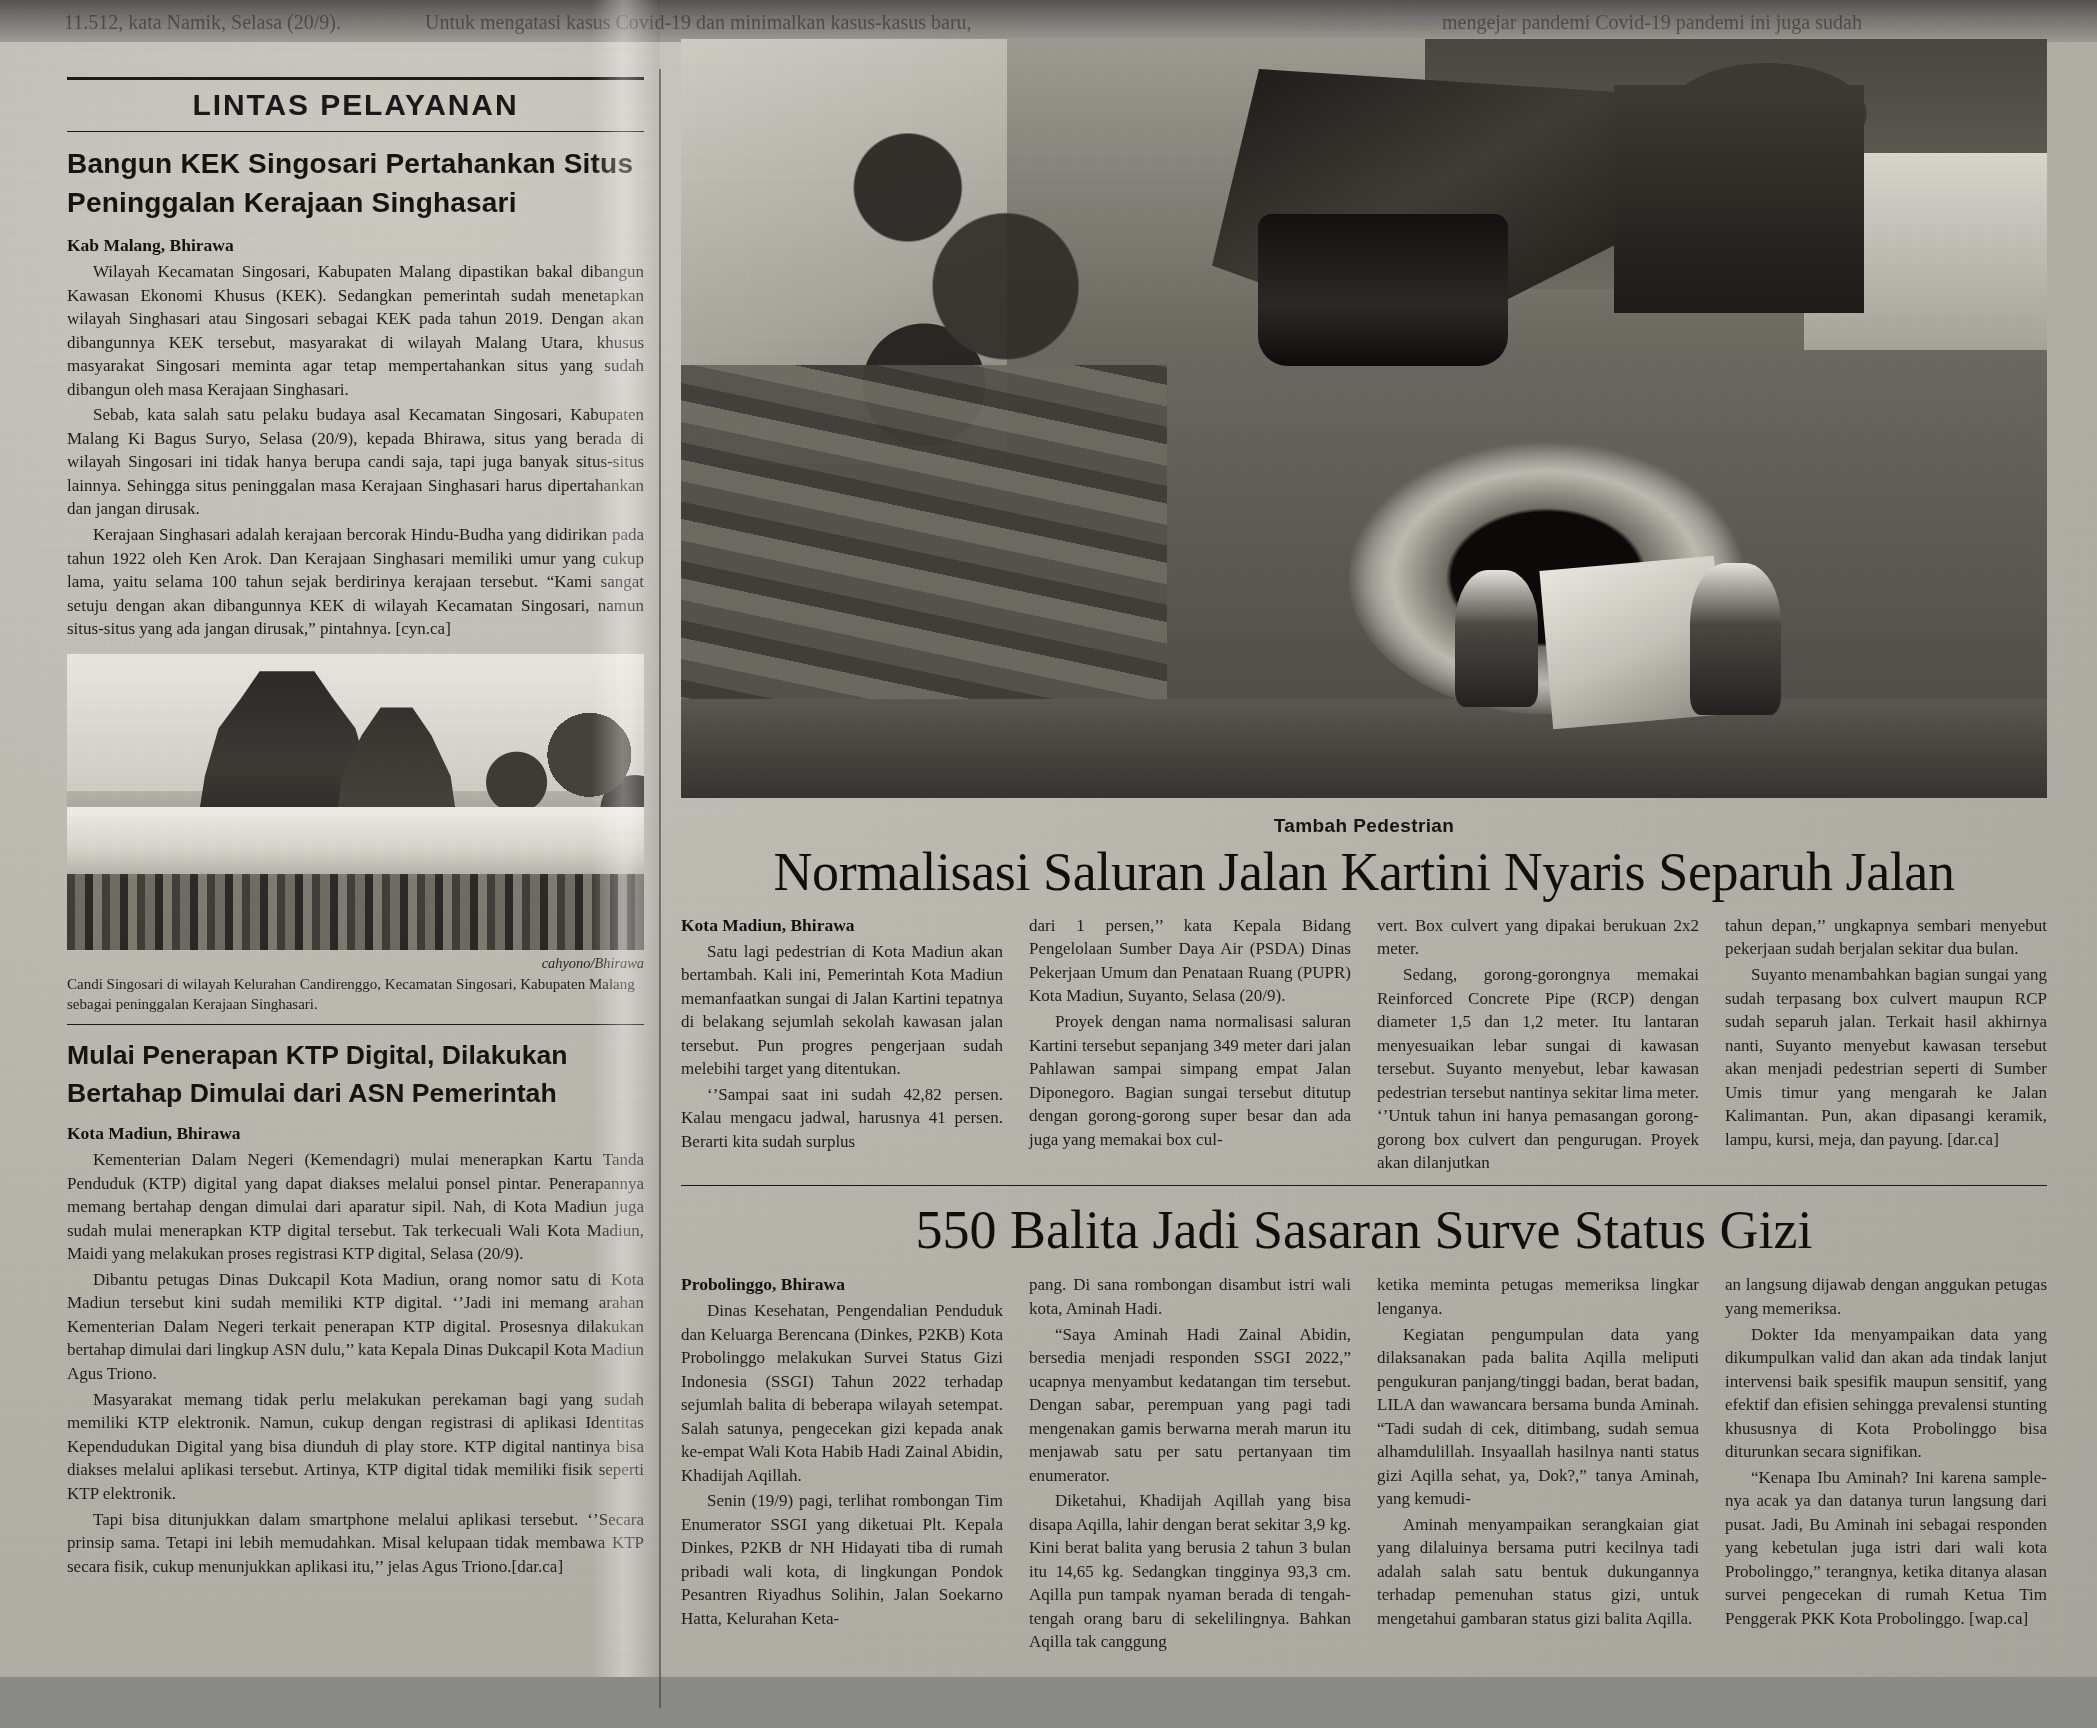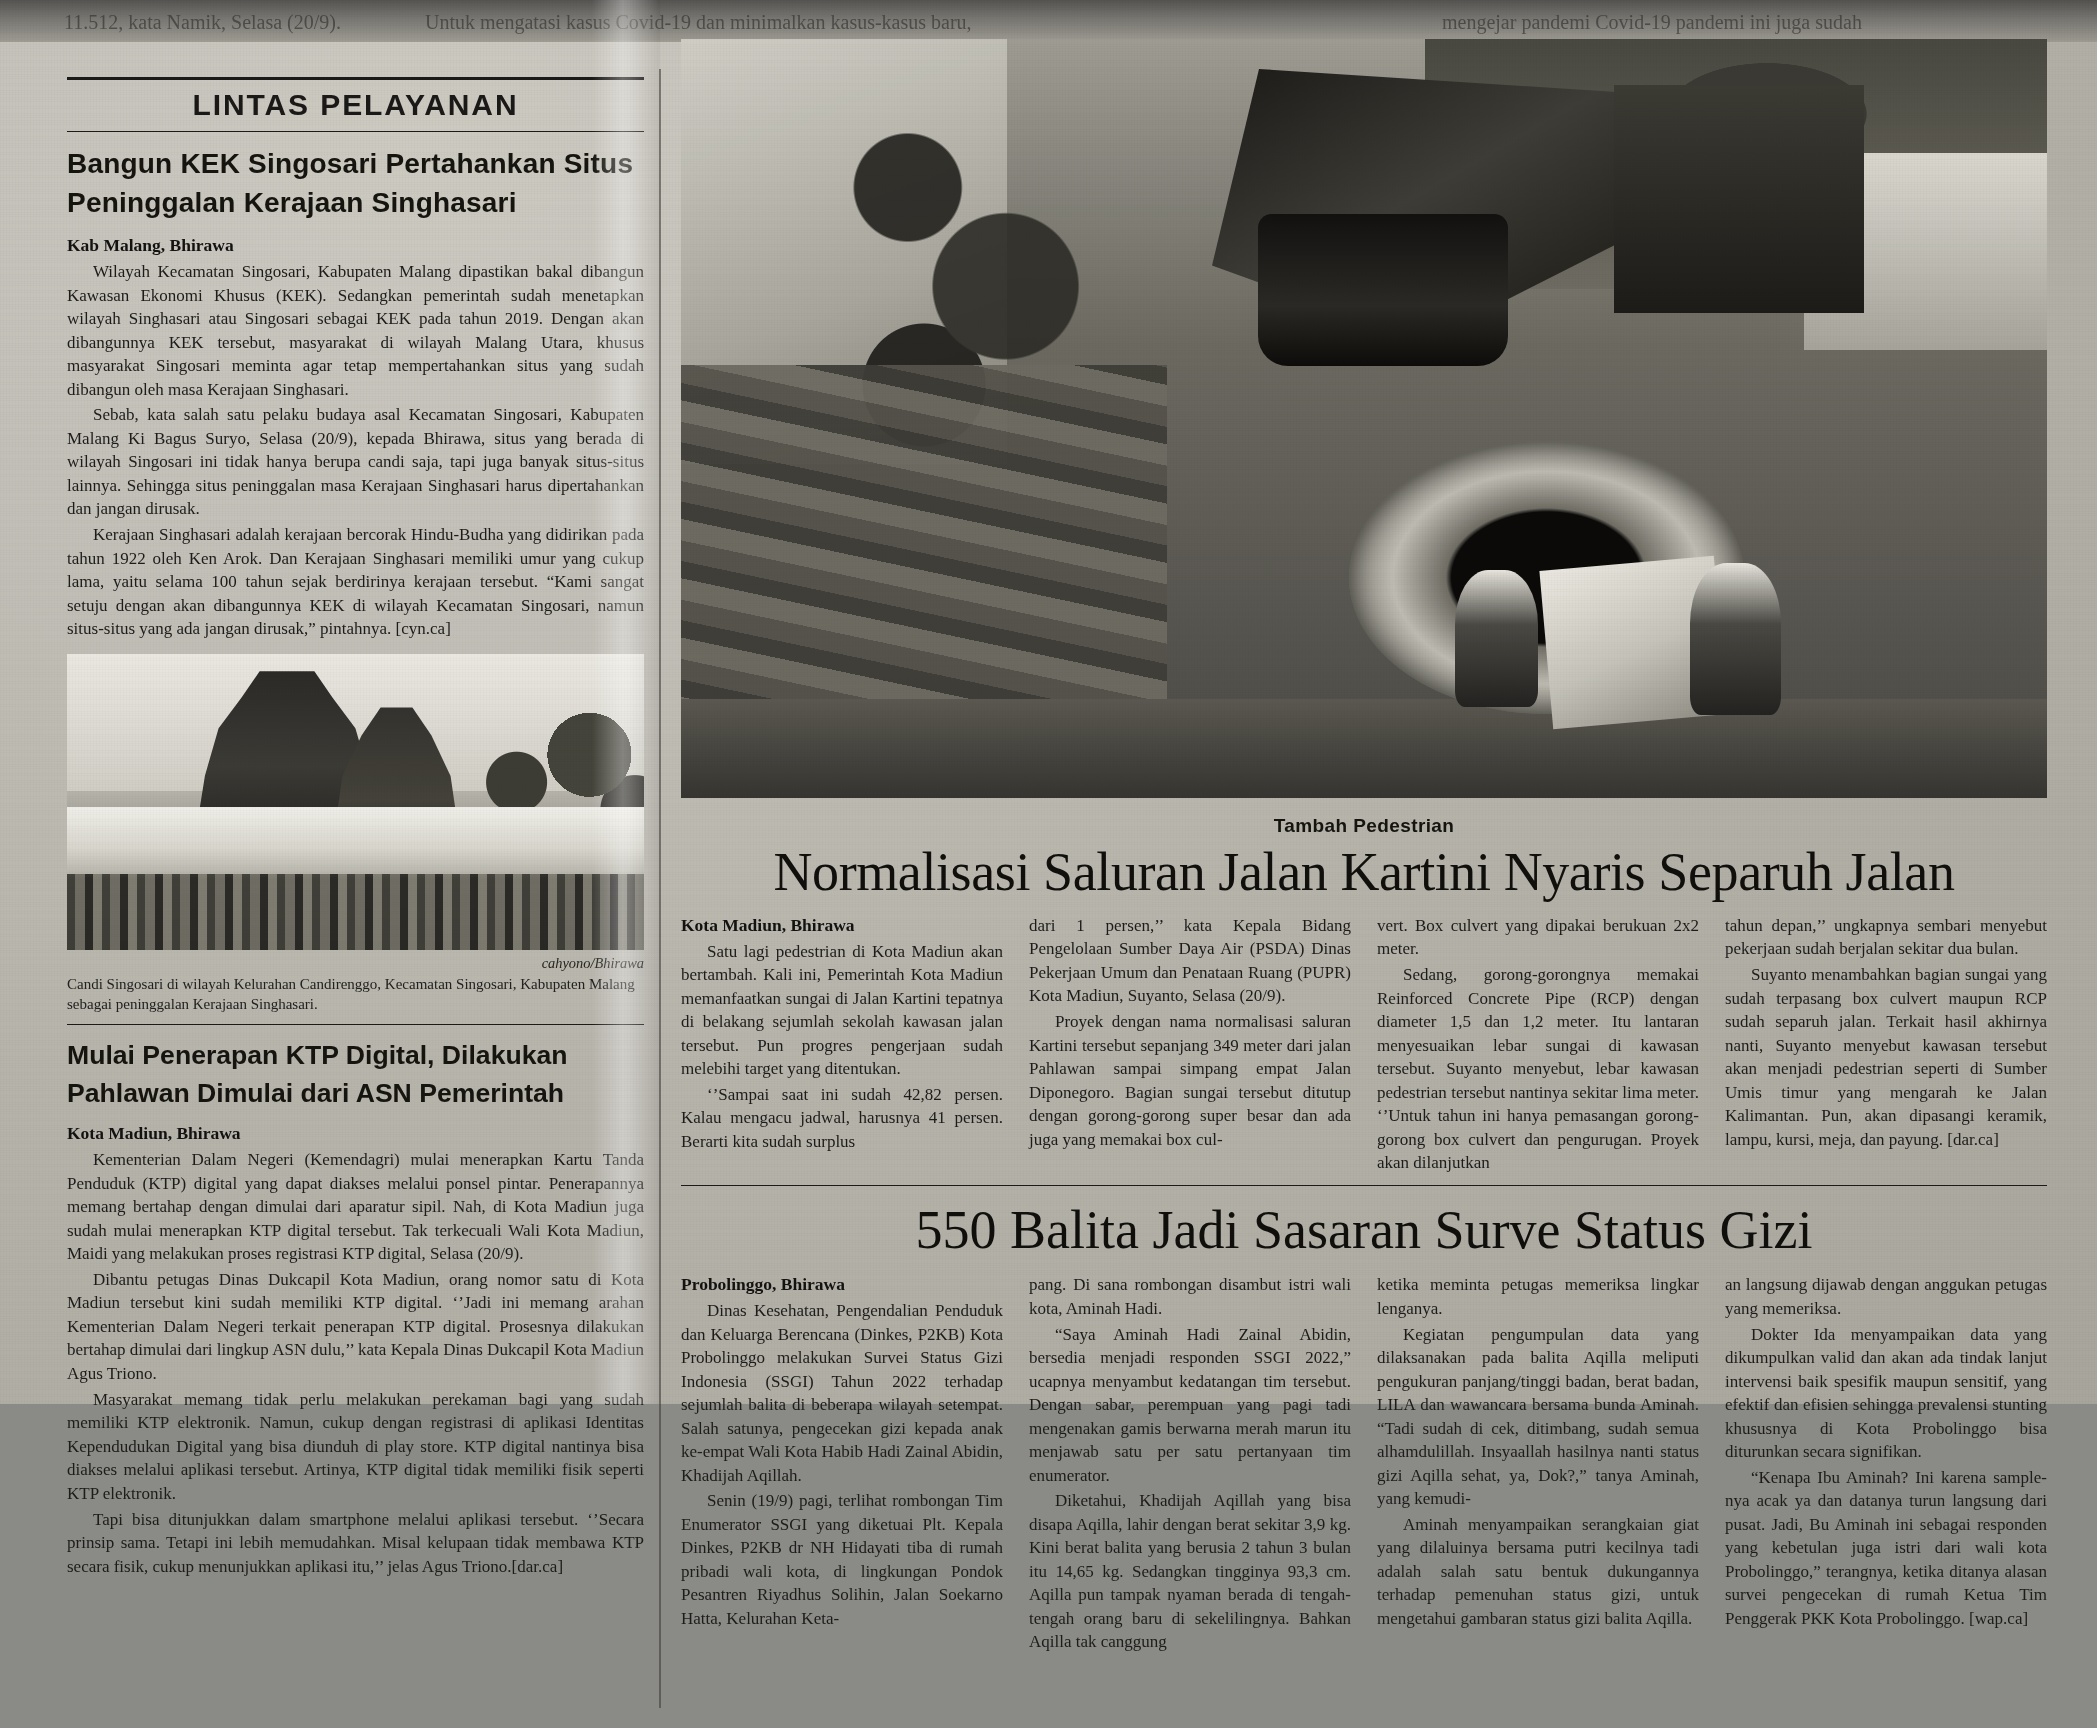--- a/index.html
+++ b/index.html
@@ -9,21 +9,21 @@
   }
   body {
     width: 2097px;
     height: 1729px;
     overflow: hidden;
     font-family: "Liberation Serif", serif;
   }
   .page {
     position: relative;
     width: 2097px;
-    height: 1404px;
+    height: 1677px;
     background: #b9b6ae;
     background-image:
       radial-gradient(ellipse at 20% 10%, #cdcac2 0%, #b6b3ab 55%, #a8a59d 100%),
       linear-gradient(115deg, rgba(255,255,255,0.12) 0%, rgba(0,0,0,0.05) 40%, rgba(255,255,255,0.10) 70%, rgba(0,0,0,0.08) 100%);
     filter: none;
   }
   .grain {
     position: absolute;
     inset: 0;
     pointer-events: none;
@@ -362,21 +362,21 @@
         <div class="tower"></div>
         <div class="tower2"></div>
         <div class="wall"></div>
         <div class="crowd"></div>
       </div>
       <div class="credit" style="margin-top:4.6px;">cahyono/Bhirawa</div>
       <div class="caption" style="margin-top:1.5px;">Candi Singosari di wilayah Kelurahan Candirenggo, Kecamatan Singosari, Kabupaten Malang sebagai peninggalan Kerajaan Singhasari.</div>
 
       <div class="rule-thin" style="margin-top:10.6px;"></div>
 
-      <div class="headline-2">Mulai Penerapan KTP Digital, Dilakukan Pahlawan Dimulai dari ASN Pemerintah</div>
+      <div class="headline-2">Mulai Penerapan KTP Digital, Dilakukan Bertahap Dimulai dari ASN Pemerintah</div>
 
       <div class="body-col">
         <div class="dateline">Kota Madiun, Bhirawa</div>
         <p>Kementerian Dalam Negeri (Kemendagri) mulai menerapkan Kartu Tanda Penduduk (KTP) digital yang dapat diakses melalui ponsel pintar. Penerapannya memang bertahap dengan dimulai dari aparatur sipil. Nah, di Kota Madiun juga sudah mulai menerapkan KTP digital tersebut. Tak terkecuali Wali Kota Madiun, Maidi yang melakukan proses registrasi KTP digital, Selasa (20/9).</p>
         <p>Dibantu petugas Dinas Dukcapil Kota Madiun, orang nomor satu di Kota Madiun tersebut kini sudah memiliki KTP digital. ‘’Jadi ini memang arahan Kementerian Dalam Negeri terkait penerapan KTP digital. Prosesnya dilakukan bertahap dimulai dari lingkup ASN dulu,’’ kata Kepala Dinas Dukcapil Kota Madiun Agus Triono.</p>
         <p>Masyarakat memang tidak perlu melakukan perekaman bagi yang sudah memiliki KTP elektronik. Namun, cukup dengan registrasi di aplikasi Identitas Kependudukan Digital yang bisa diunduh di play store. KTP digital nantinya bisa diakses melalui aplikasi tersebut. Artinya, KTP digital tidak memiliki fisik seperti KTP elektronik.</p>
         <p>Tapi bisa ditunjukkan dalam smartphone melalui aplikasi tersebut. ‘’Secara prinsip sama. Tetapi ini lebih memudahkan. Misal kelupaan tidak membawa KTP secara fisik, cukup menunjukkan aplikasi itu,’’ jelas Agus Triono.[dar.ca]</p>
       </div>
     </div>
 

